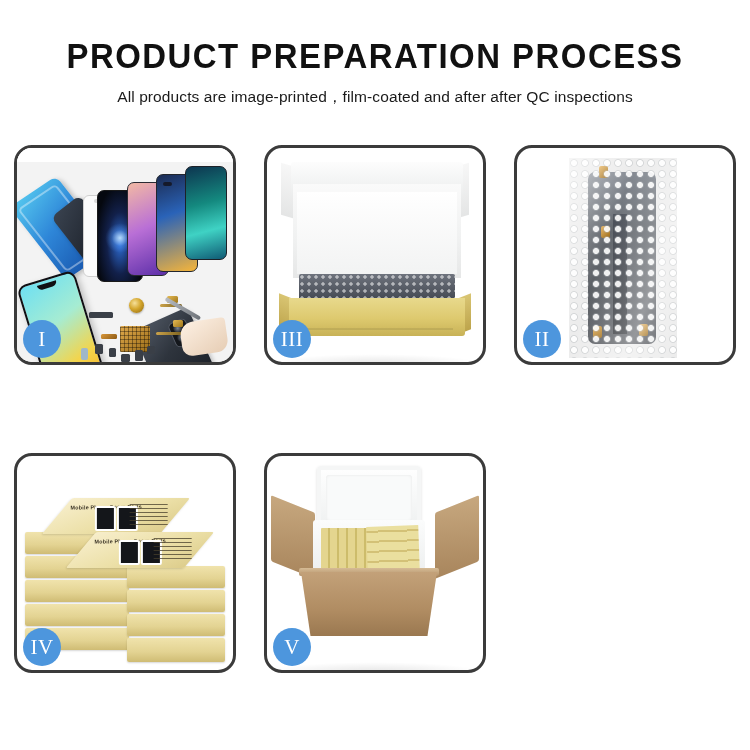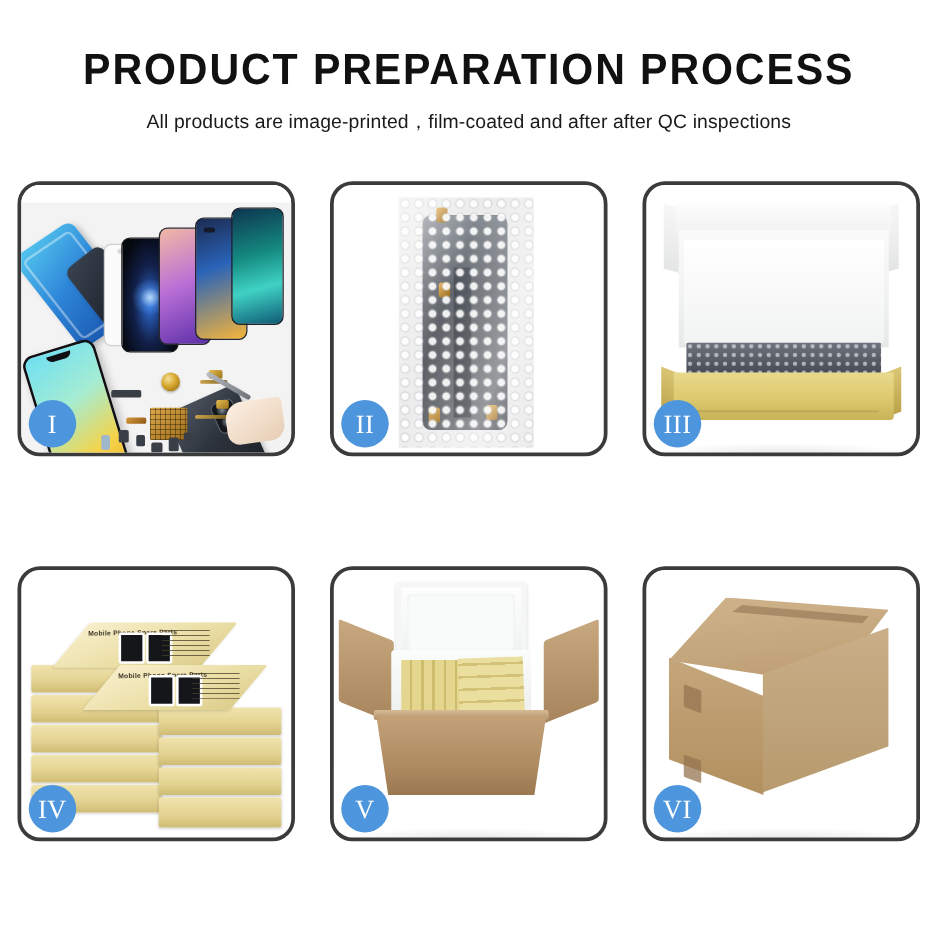--- a/index.html
+++ b/index.html
@@ -439,48 +439,48 @@
       <div class="part gold" style="left:156px;top:172px;width:10px;height:7px;"></div>
       <div class="part" style="left:64px;top:200px;width:7px;height:12px;border-radius:2px;background:#9fb7c9;"></div>
 
       <div class="tool"></div>
     </div>
     <div class="badge">I</div>
   </div>
 
   <div class="panel">
     <div class="panel-photo">
+      <div class="box3-flapL"></div>
+      <div class="box3-flapR"></div>
+      <div class="box3-lid-back"></div>
+      <div class="box3-wall"></div>
+      <div class="box3-foam"></div>
+      <div class="box3-content"></div>
+      <div class="box3-side"></div>
+      <div class="box3-side-r"></div>
+      <div class="box3-front"></div>
+      <div class="shadow-soft"></div>
+    </div>
+    <div class="badge">III</div>
+  </div>
+
+  <div class="panel">
+    <div class="panel-photo">
       <div class="bag">
         <div class="inner-part"></div>
         <div class="ribbon"></div>
         <div class="conn" style="left:30px;top:8px;"></div>
         <div class="conn" style="left:32px;top:68px;"></div>
         <div class="conn" style="left:24px;top:168px;"></div>
         <div class="conn" style="left:70px;top:166px;"></div>
         <div class="bubbles"></div>
         <div class="sheen"></div>
       </div>
     </div>
     <div class="badge">II</div>
-  </div>
-
-  <div class="panel">
-    <div class="panel-photo">
-      <div class="box3-flapL"></div>
-      <div class="box3-flapR"></div>
-      <div class="box3-lid-back"></div>
-      <div class="box3-wall"></div>
-      <div class="box3-foam"></div>
-      <div class="box3-content"></div>
-      <div class="box3-side"></div>
-      <div class="box3-side-r"></div>
-      <div class="box3-front"></div>
-      <div class="shadow-soft"></div>
-    </div>
-    <div class="badge">III</div>
   </div>
 
   <div class="panel">
     <div class="panel-photo">
       <div class="stack">
 
         <div class="sbox" style="left:2px;  top:62px;  width:104px; height:22px;"></div>
         <div class="sbox" style="left:2px;  top:86px;  width:104px; height:22px;"></div>
         <div class="sbox" style="left:2px;  top:110px; width:104px; height:22px;"></div>
         <div class="sbox" style="left:2px;  top:134px; width:104px; height:22px;"></div>
@@ -517,26 +517,14 @@
       <div class="v-foam-body"></div>
       <div class="v-content"></div>
       <div class="v-content2"></div>
       <div class="v-rim"></div>
       <div class="v-front"></div>
       <div class="shadow-soft"></div>
     </div>
     <div class="badge">V</div>
   </div>
 
-  <div class="panel">
-    <div class="panel-photo">
-      <div class="c-top"></div>
-      <div class="c-top-seam"></div>
-      <div class="c-left"></div>
-      <div class="c-right"></div>
-      <div class="tape t1"></div>
-      <div class="tape t2"></div>
-      <div class="shadow-soft"></div>
-    </div>
-    <div class="badge">VI</div>
-  </div>
 
 </div>
 
 </body></html>

